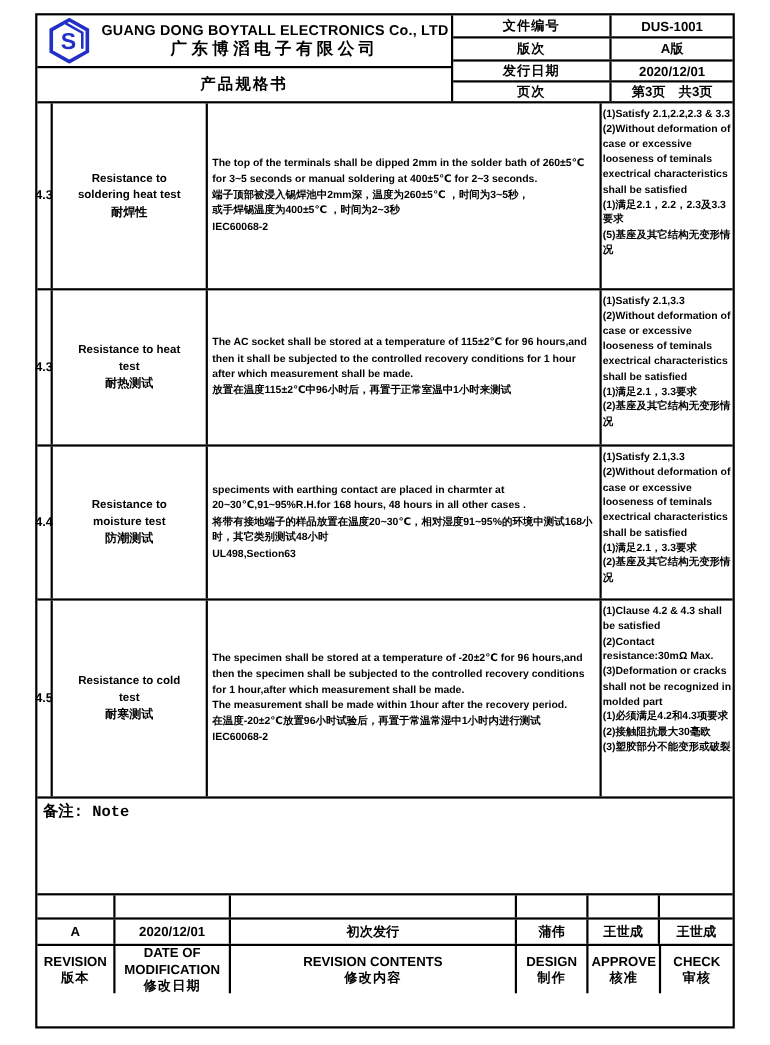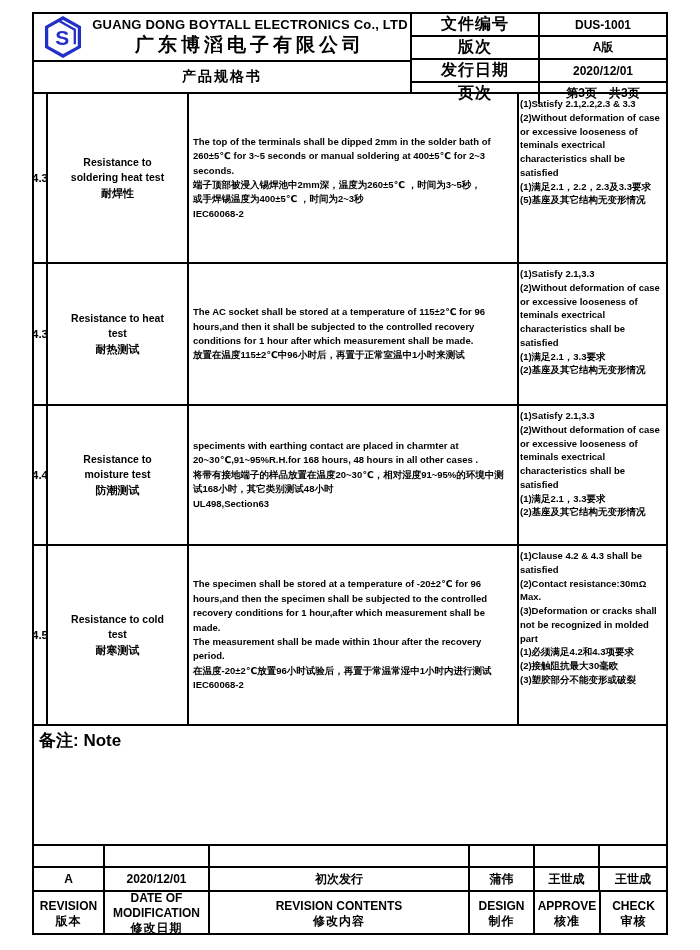--- a/index.html
+++ b/index.html
@@ -18,45 +18,45 @@
     display:flex; flex-direction:column;
     font-weight:bold;
   }
   
   .header-row { height:78px; display:flex; flex:none; }
   .header-left { width:378px; flex:none; border-right:2px solid #000; display:flex; flex-direction:column; }
   .company { height:48px; flex:none; border-bottom:2px solid #000; display:flex; align-items:center; padding-left:8px; }
   .logo { width:42px; height:42px; flex:none; margin-right:6px; }
   .company-names { flex:1; text-align:center; }
   .company-en { font-size:13px; letter-spacing:0.2px; }
-  .company-cn { font-size:19px; letter-spacing:4px;text-align:center; }
+  .company-cn { font-size:15px; letter-spacing:4px;text-align:center; }
   .doc-title { flex:1; display:flex; flex-direction:column; justify-content:center; text-align:center; }
   .doc-title-en { font-size:13px; }
   .doc-title-cn { font-size:14px; letter-spacing:2px; }
   .header-right { flex:1; display:flex; flex-direction:column; }
   .meta-row { display:flex; border-bottom:2px solid #000; }
   .meta-row:nth-child(1), .meta-row:nth-child(2) { flex:1.5; }
   .meta-row:nth-child(3) { flex:1; }
   .meta-row:nth-child(4) { flex:1; border-bottom:none; }
-  .meta-label { width:128px; flex:none; border-right:2px solid #000; display:flex; align-items:center; justify-content:center; font-size:16px; letter-spacing:1px; }
+  .meta-label { width:144px; flex:none; border-right:2px solid #000; display:flex; align-items:center; justify-content:center; font-size:12px; letter-spacing:1px; }
   .meta-value { flex:1; display:flex; align-items:center; justify-content:center; font-size:12px; }
   
   .spec-row { display:flex; border-top:2px solid #000; flex:none; }
   .spec-row.r1 { height:170px; }
   .spec-row.r2 { height:142px; }
   .spec-row.r3 { height:140px; }
   .spec-row.r4 { height:180px; }
   .c-no { width:14px; flex:none; border-right:2px solid #000; display:flex; align-items:center; justify-content:center; font-size:11.5px; }
   .c-name { width:141px; flex:none; border-right:2px solid #000; display:flex; flex-direction:column; align-items:center; justify-content:center; text-align:center; padding:16px; }
   .name-en { font-size:10.5px; white-space:pre-line; line-height:1.45; }
   .name-cn { font-size:11px; line-height:1.5; }
-  .c-desc { width:330px; flex:none; border-right:2px solid #000; display:flex; flex-direction:column; justify-content:center; padding:3px 4px; font-size:9.5px; line-height:1.52; white-space:pre-line; text-align:left; }
+  .c-desc { width:358px; flex:none; border-right:2px solid #000; display:flex; flex-direction:column; justify-content:center; padding:3px 4px; font-size:9.5px; line-height:1.52; white-space:pre-line; text-align:left; }
   .c-crit { flex:1; padding:3px 1px; font-size:9.5px; line-height:1.45; white-space:pre-line; text-align:left; }
   
-  .note-box { height:120px; flex:none; border-top:2px solid #000; padding:3px 5px; font-size:17px; }
+  .note-box { height:88px; flex:none; border-top:2px solid #000; padding:3px 5px; font-size:14px;font-family:Liberation Mono, monospace; }
   
   .rev-row { display:flex; border-top:2px solid #000; flex:none; }
   .rev-row.empty { height:22px; }
   .rev-row.entry { height:24px; }
   .rev-row.head  { height:45px;justify-content:flex-end; }
   .rev-cell { border-right:2px solid #000; display:flex; flex-direction:column; align-items:center; justify-content:center; text-align:center; font-size:12px; white-space:pre-line; line-height:1.25; }
   .rev-cell:last-child { border-right:none; }
   .rc1 { width:71px;  flex:none; }
   .rc2 { width:105px; flex:none; }
   .rc3 { flex:1; }

